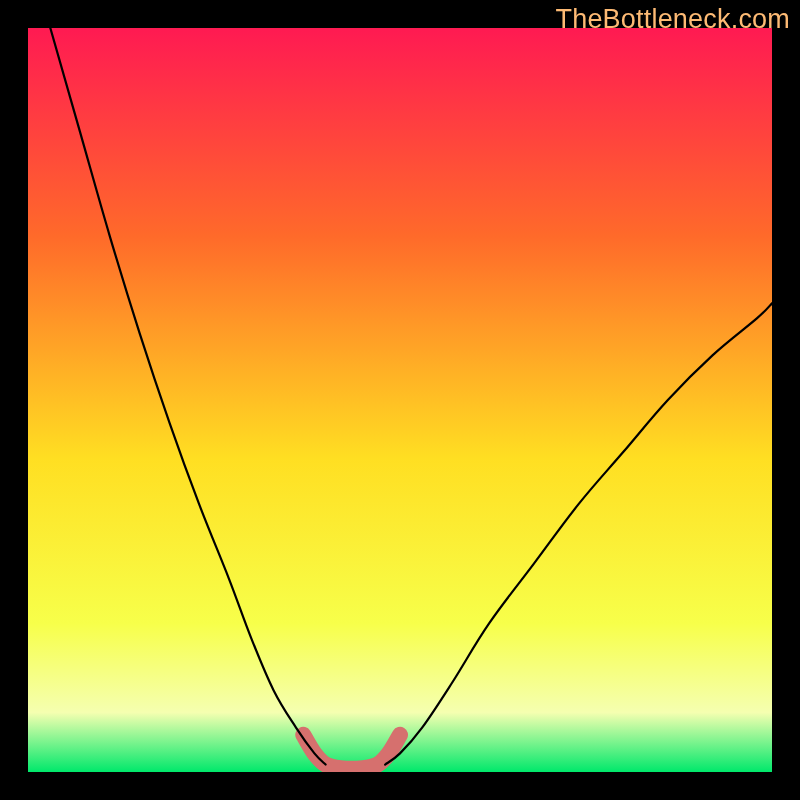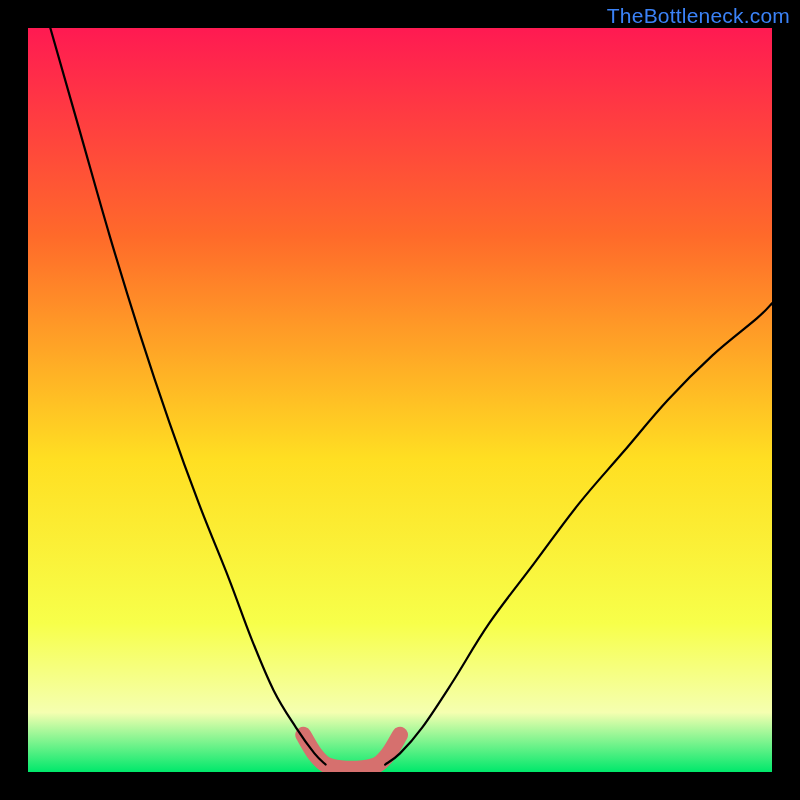--- a/index.html
+++ b/index.html
@@ -14,22 +14,22 @@
   .frame {
     position: relative;
     width: 800px;
     height: 800px;
     background: #000;
   }
   .watermark {
     position: absolute;
     top: 4px;
     right: 10px;
-    color: #3b82f6;
-    font-size: 21px;
+    color: #fdba74;
+    font-size: 27px;
     letter-spacing: 0.2px;
     user-select: none;
     z-index: 5;
   }
   .plot-wrap {
     position: absolute;
     left: 28px;
     top: 28px;
     width: 744px;
     height: 744px;

